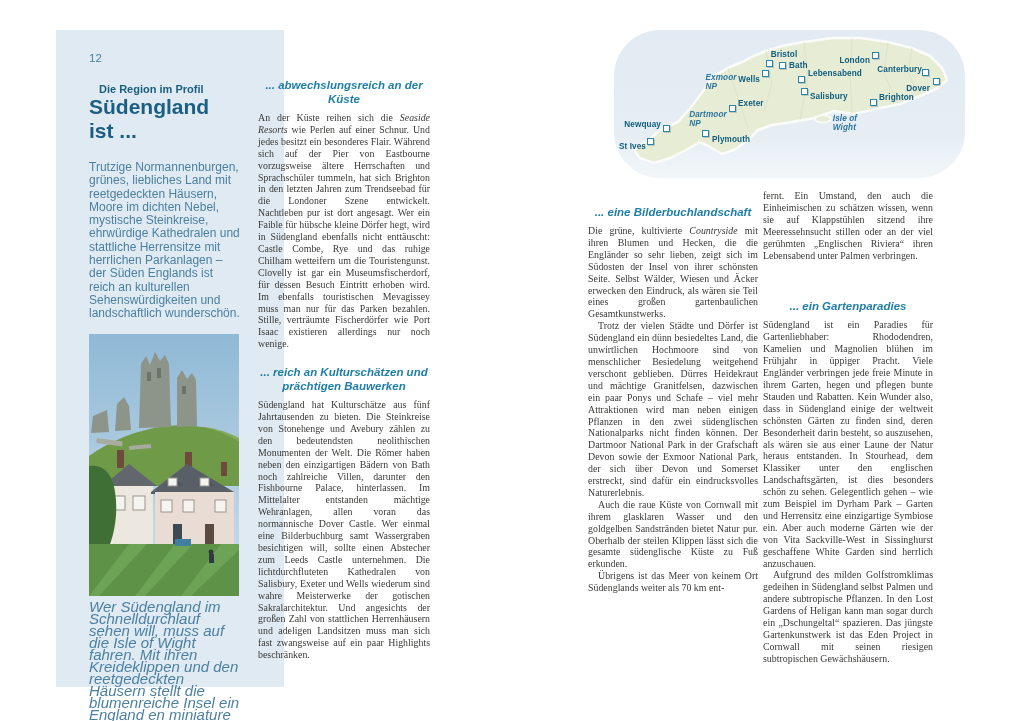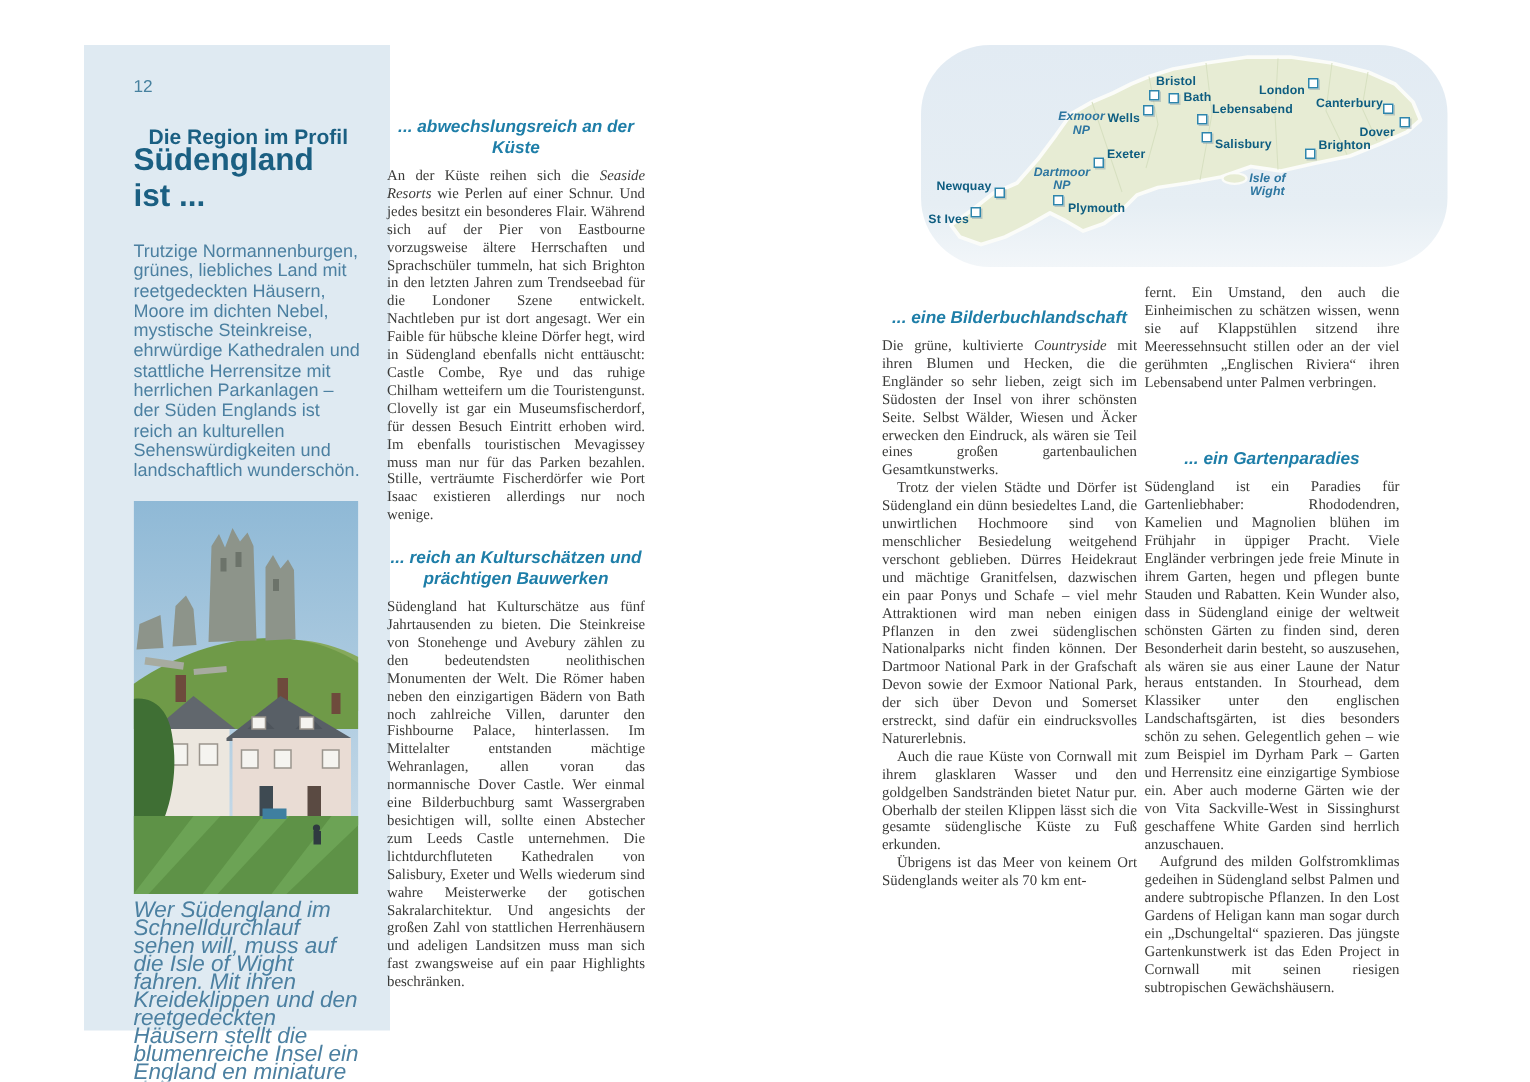--- a/index.html
+++ b/index.html
@@ -1,22 +1,22 @@
 <!DOCTYPE html>
 <html lang="de"><head>
 <meta charset="utf-8">
 <style>
   html,body{margin:0;padding:0;background:#ffffff;width:1020px;height:721px;overflow:hidden;}
   body{font-family:"Liberation Sans",sans-serif;position:relative;}
   .spread{position:absolute;left:0;top:0;width:1020px;height:721px;background:#ffffff;}
 
   
-  .sidebar{position:absolute;left:56px;top:30px;width:204px;height:657px;background:#dfeaf2;}
+  .sidebar{position:absolute;left:56px;top:30px;width:228px;height:657px;background:#dfeaf2;}
   .page-number{position:absolute;left:33px;top:22px;font-size:11.5px;color:#47819f;}
-  .kicker{position:absolute;left:33px;top:53px;font-size:14px;font-weight:bold;color:#1a5f82;padding-left:10px;}
+  .kicker{position:absolute;left:33px;top:53px;font-size:11px;font-weight:bold;color:#1a5f82;padding-left:10px;}
   .title{position:absolute;left:33px;top:65px;margin:0;width:150px;
          font-size:21px;line-height:24px;font-weight:bold;color:#1a5f82;}
   .intro{position:absolute;left:33px;top:131px;margin:0;width:153px;
          font-size:12px;line-height:13.3px;color:#4c80a1;}
   .photo{position:absolute;left:33px;top:304px;width:150px;height:262px;margin:0;overflow:hidden;}
   .photo svg{display:block;width:100%;height:100%;}
   .caption{position:absolute;left:33px;top:571px;margin:0;width:153px;
            font-size:15px;line-height:12px;color:#4c80a1;font-style:italic;}
 
   
@@ -35,21 +35,21 @@
 
   
   .map{position:absolute;left:612px;top:28px;width:355px;height:152px;}
   .map svg{position:absolute;left:0;top:0;}
   #map-overlay{position:absolute;left:0;top:0;width:355px;height:152px;}
   .map-marker{position:absolute;width:7px;height:7px;box-sizing:border-box;
               background:#ffffff;border:1.6px solid #2e85ac;
               box-shadow:1px 1px 0 rgba(110,135,150,.35);}
   .map-label{position:absolute;font-size:8.2px;font-weight:bold;color:#0e5d80;
              white-space:pre-line;letter-spacing:.1px;line-height:9px;}
-  .map-label.nature{font-style:italic;color:#2d76a0;text-align:center;}
+  .map-label.nature{font-style:italic;color:#2d76a0;}
 </style>
 </head>
 <body>
 
 <div class="spread">
 
   <aside class="sidebar">
     <div class="page-number">12</div>
     <div class="kicker">Die Region im Profil</div>
     <h1 class="title">Südengland ist ...</h1>

